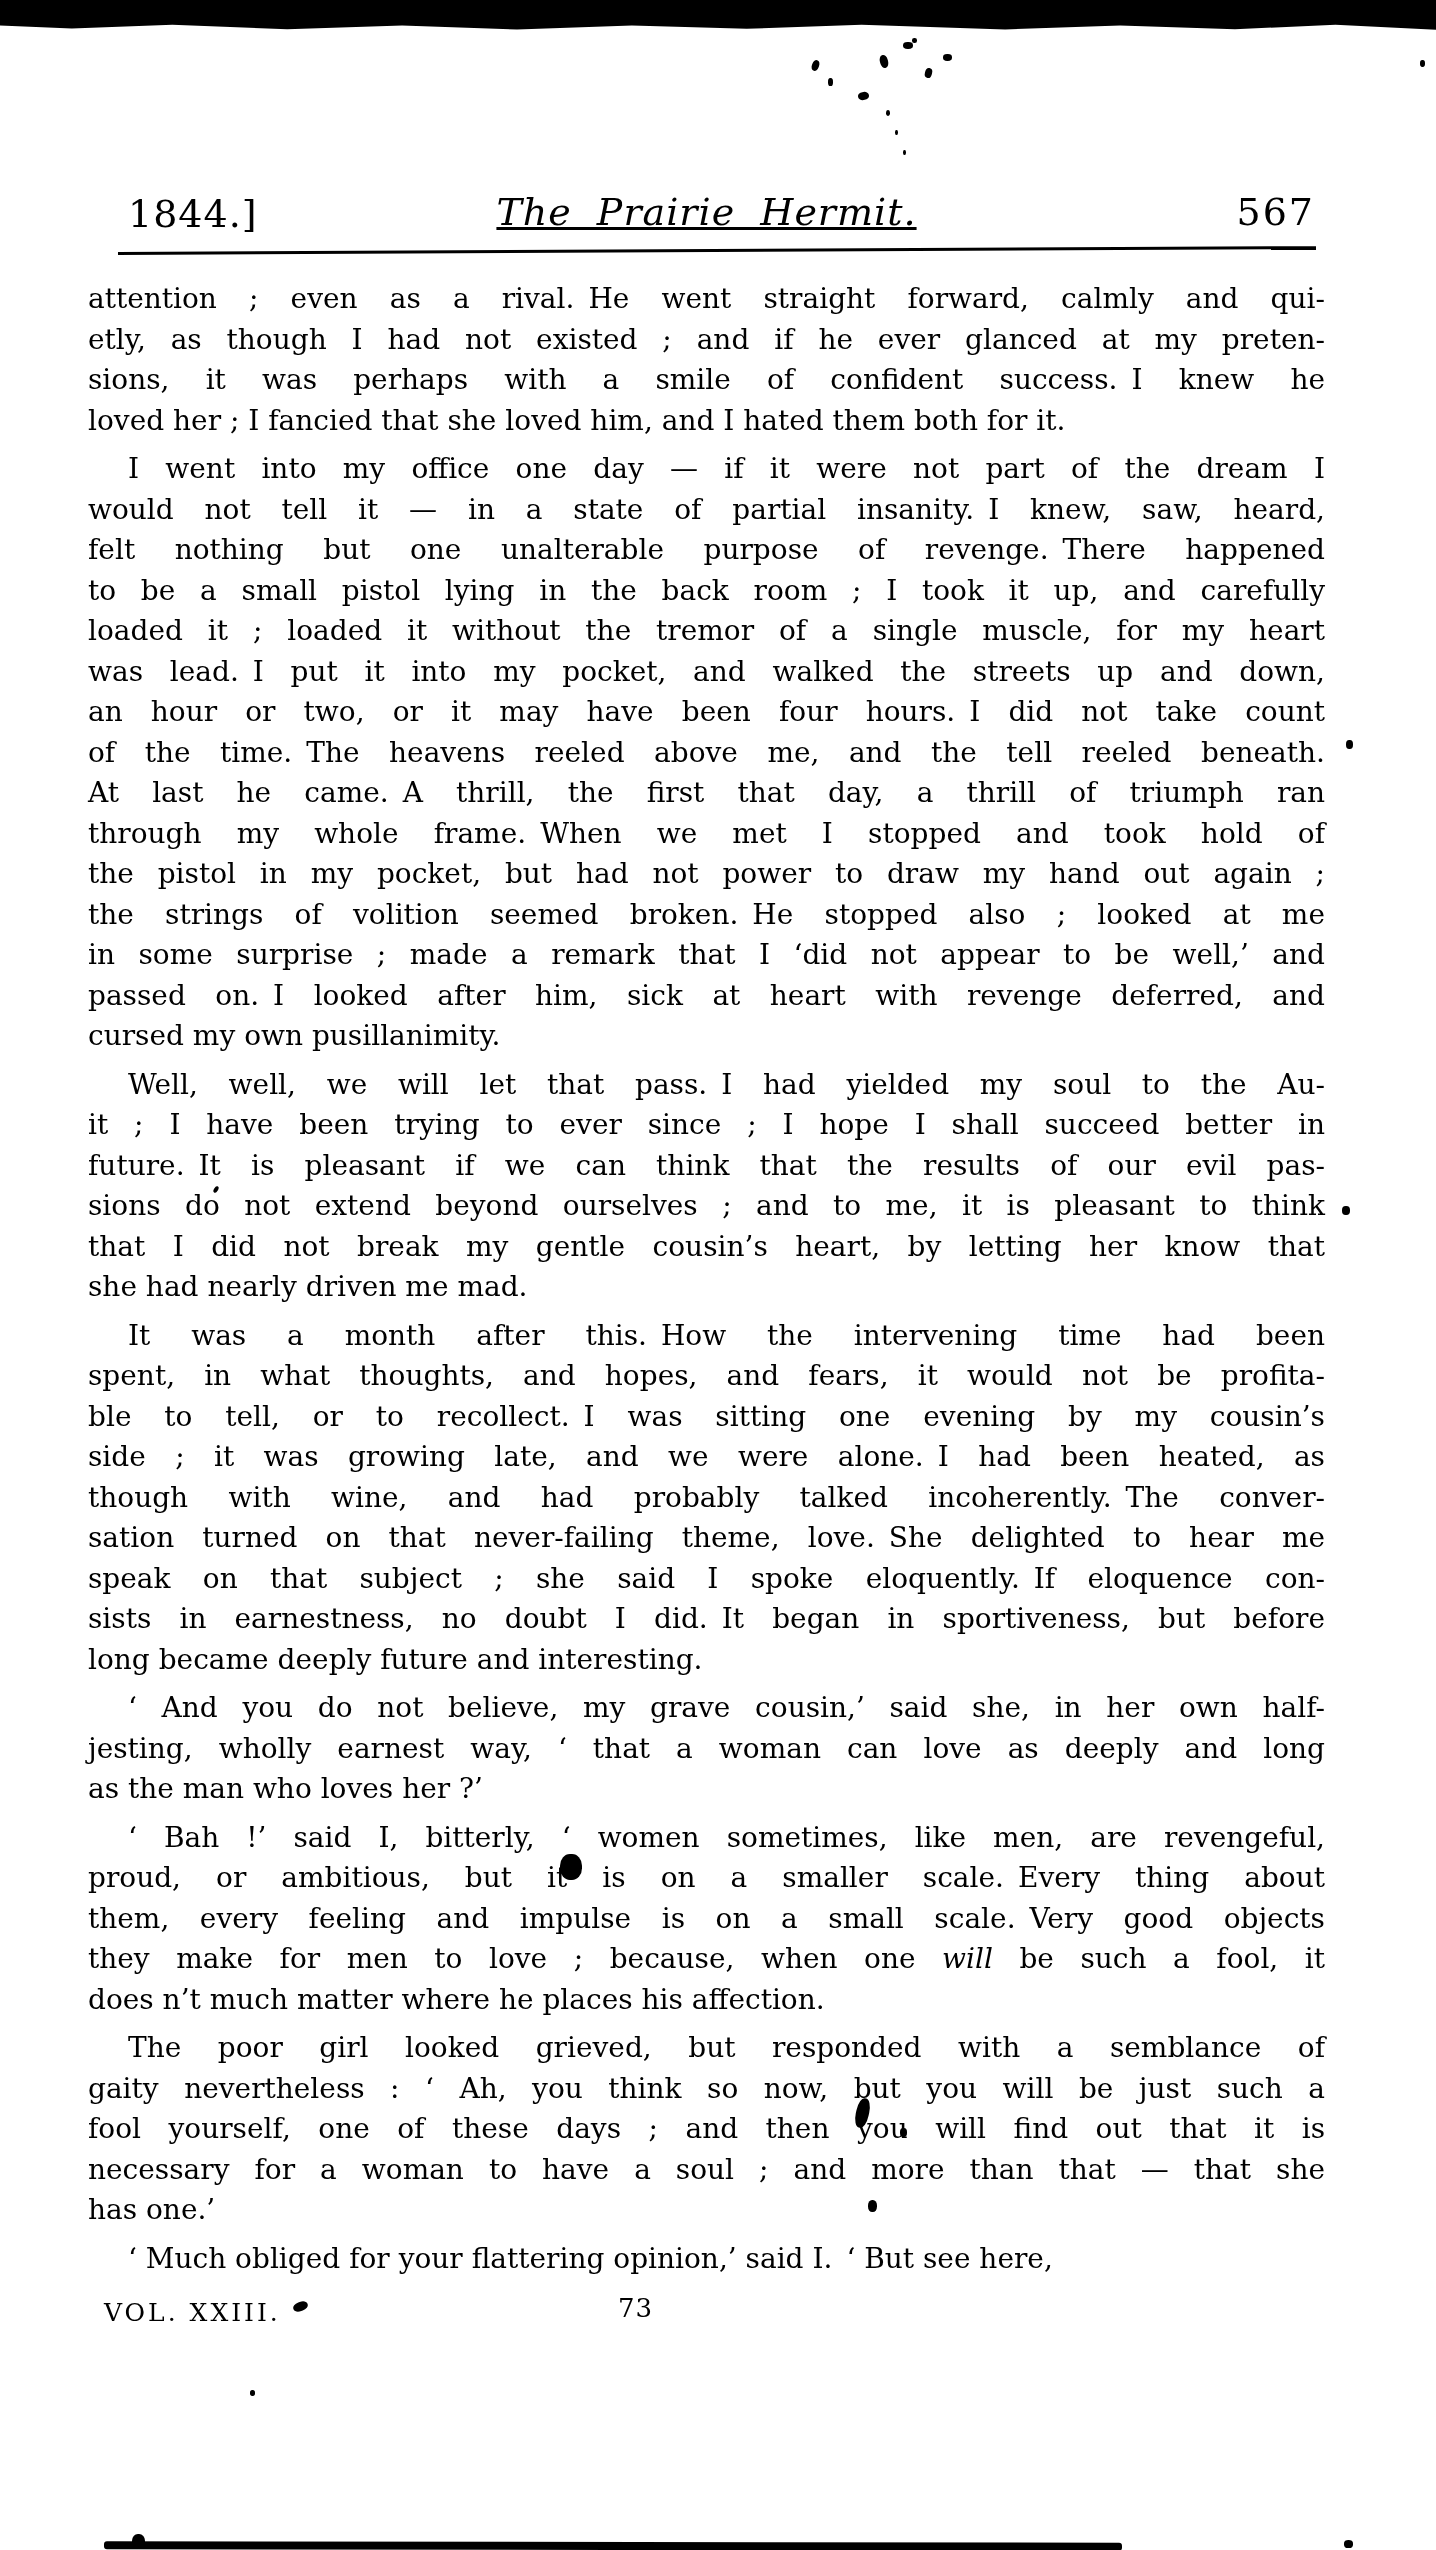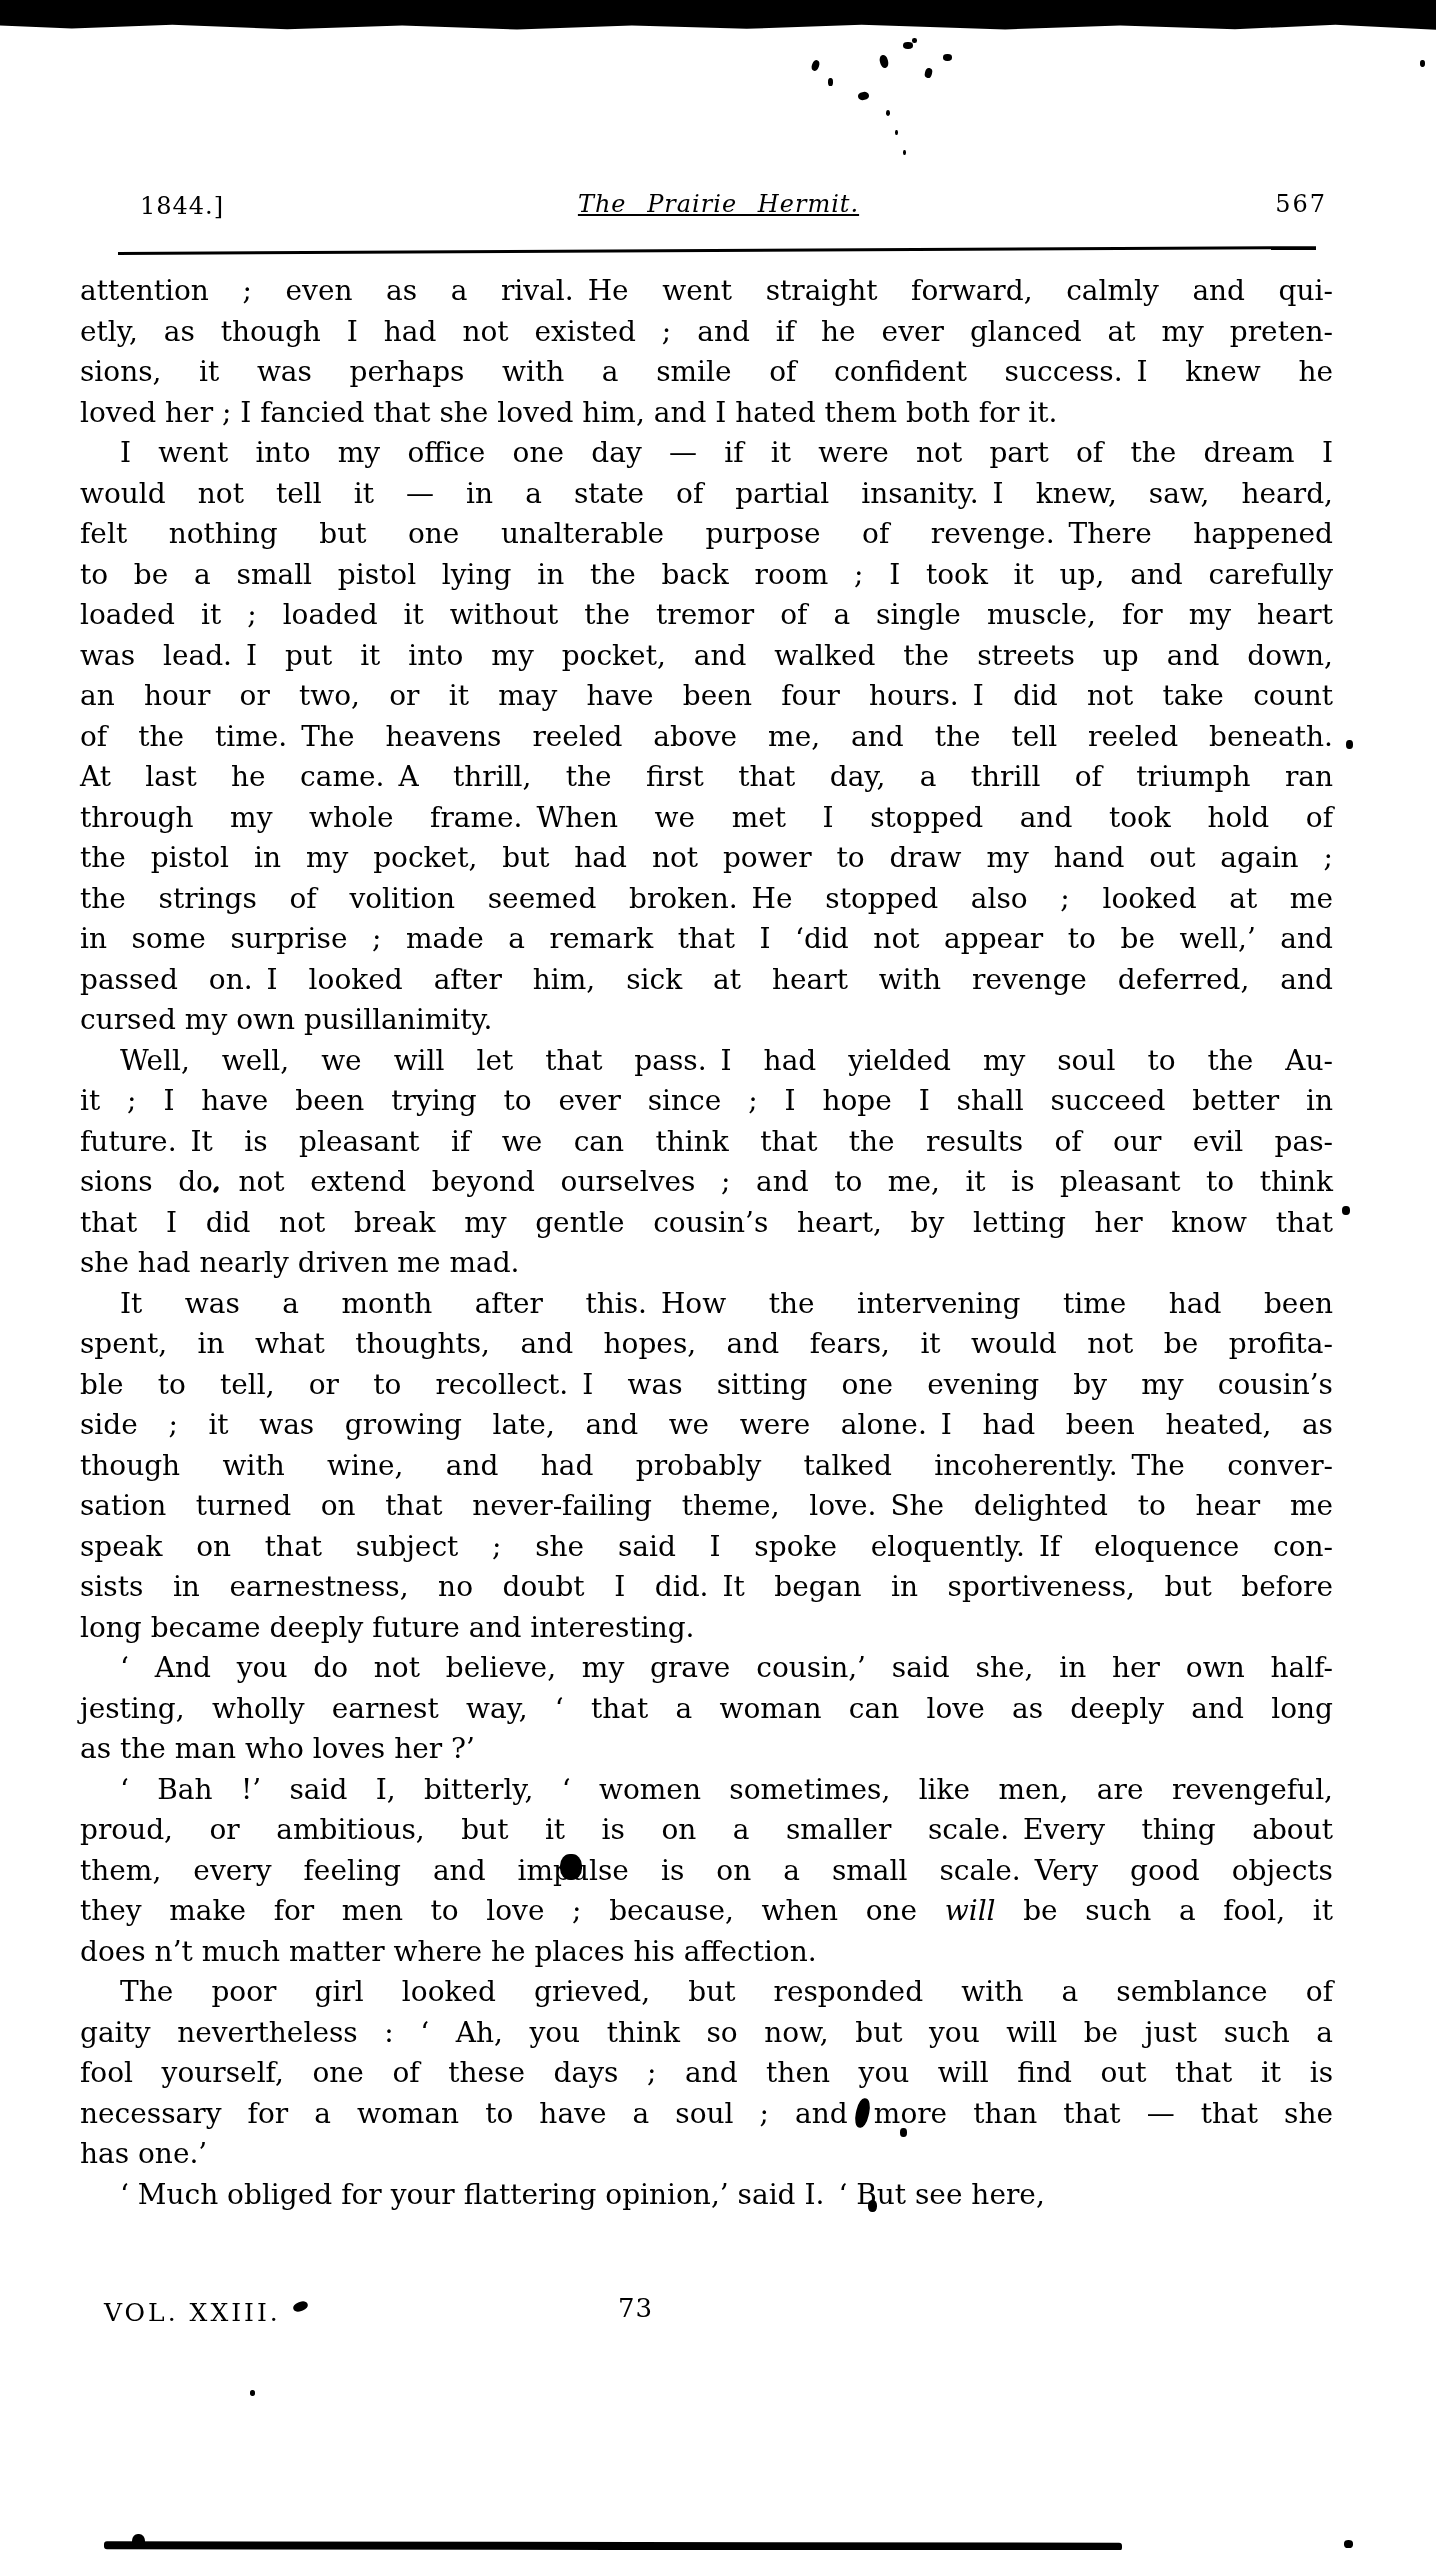--- a/index.html
+++ b/index.html
@@ -12,28 +12,28 @@
   .topbar{
     position:absolute;top:0;left:0;width:1436px;height:31px;background:#000;
     clip-path:polygon(0 0,100% 0,100% 96%,93% 80%,86% 94%,78% 82%,70% 95%,60% 80%,52% 93%,44% 82%,36% 95%,28% 82%,20% 94%,12% 80%,5% 92%,0 82%);
   }
   .bottombar{
     position:absolute;left:104px;top:2542px;width:1018px;height:8px;background:#000;
     border-radius:3px;transform:rotate(0.08deg);
   }
   .smudge{position:absolute;background:#000;border-radius:45%;}
   
-  .header{position:absolute;left:92px;top:190px;width:1253px;height:44px;font-size:24px;}
+  .header{position:absolute;left:80px;top:190px;width:1253px;height:44px;font-size:38px;}
   .year{position:absolute;left:48px;top:2px;letter-spacing:1px;}
   .title{position:absolute;left:0;top:0;width:100%;text-align:center;font-style:italic;word-spacing:12px;letter-spacing:1px;text-decoration:underline;}
   .pagenum{position:absolute;right:18px;top:0;letter-spacing:2px;}
   .rule{position:absolute;left:118px;top:252px;width:1198px;height:3px;background:#000;transform:rotate(-0.28deg);transform-origin:left center;}
   
   .body-text{position:absolute;left:80px;top:271px;width:1253px;font-size:28px;line-height:40.5px;}
-  .para{margin:0;}
+  .para{margin:8px;}
   .tline{text-align:justify;text-align-last:justify;height:40.5px;overflow:visible;}
   .tline.lastline{text-align-last:left;}
   .tline.firstline{text-indent:40px;}
   
   .footer-vol{position:absolute;left:104px;top:2298px;font-size:25px;letter-spacing:3px;}
   .footer-page{position:absolute;left:618px;top:2293px;font-size:26px;letter-spacing:1px;}
 </style>
 </head>
 <body>
 

